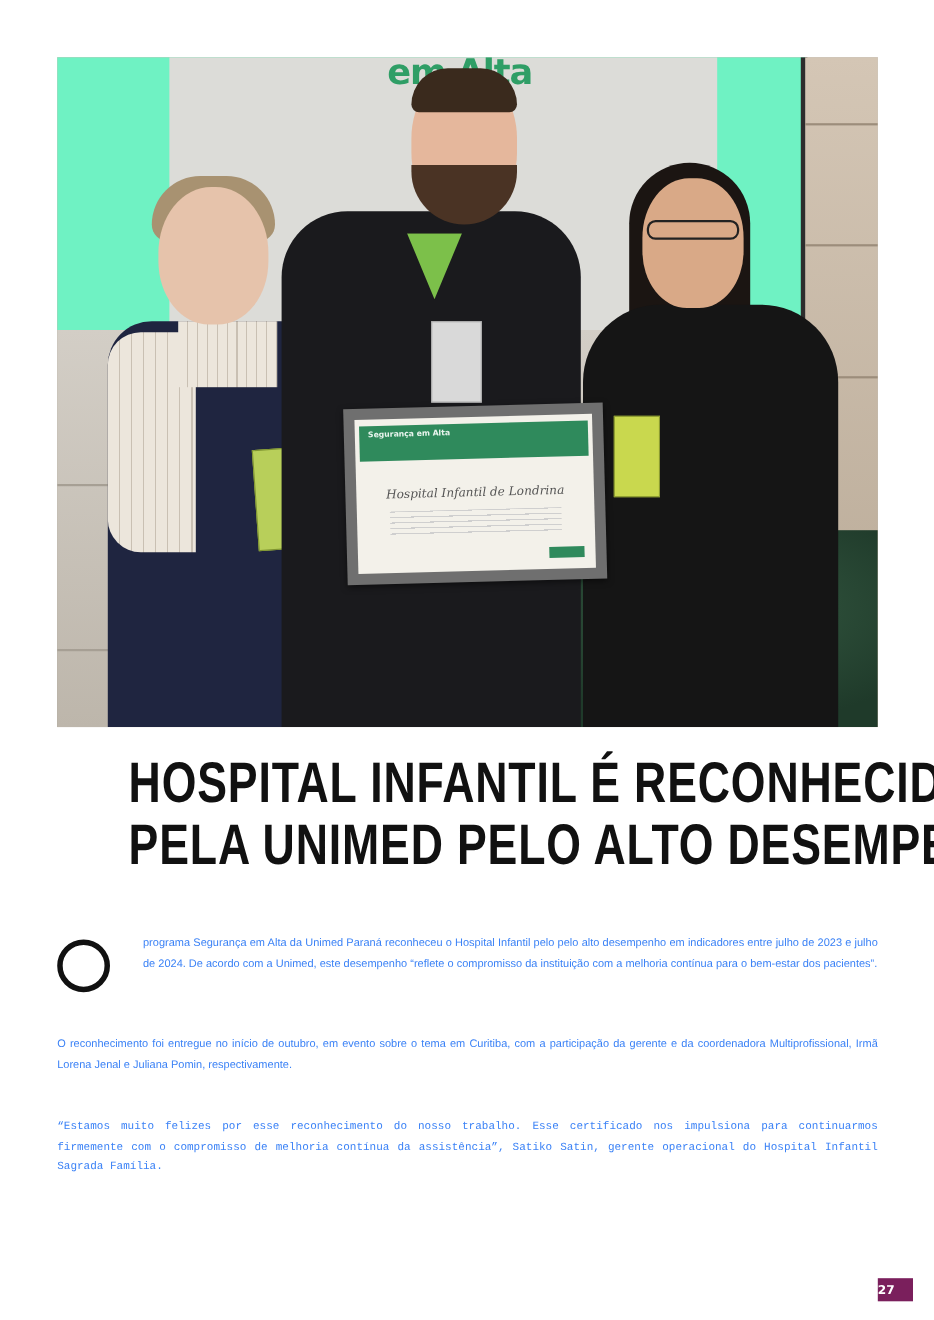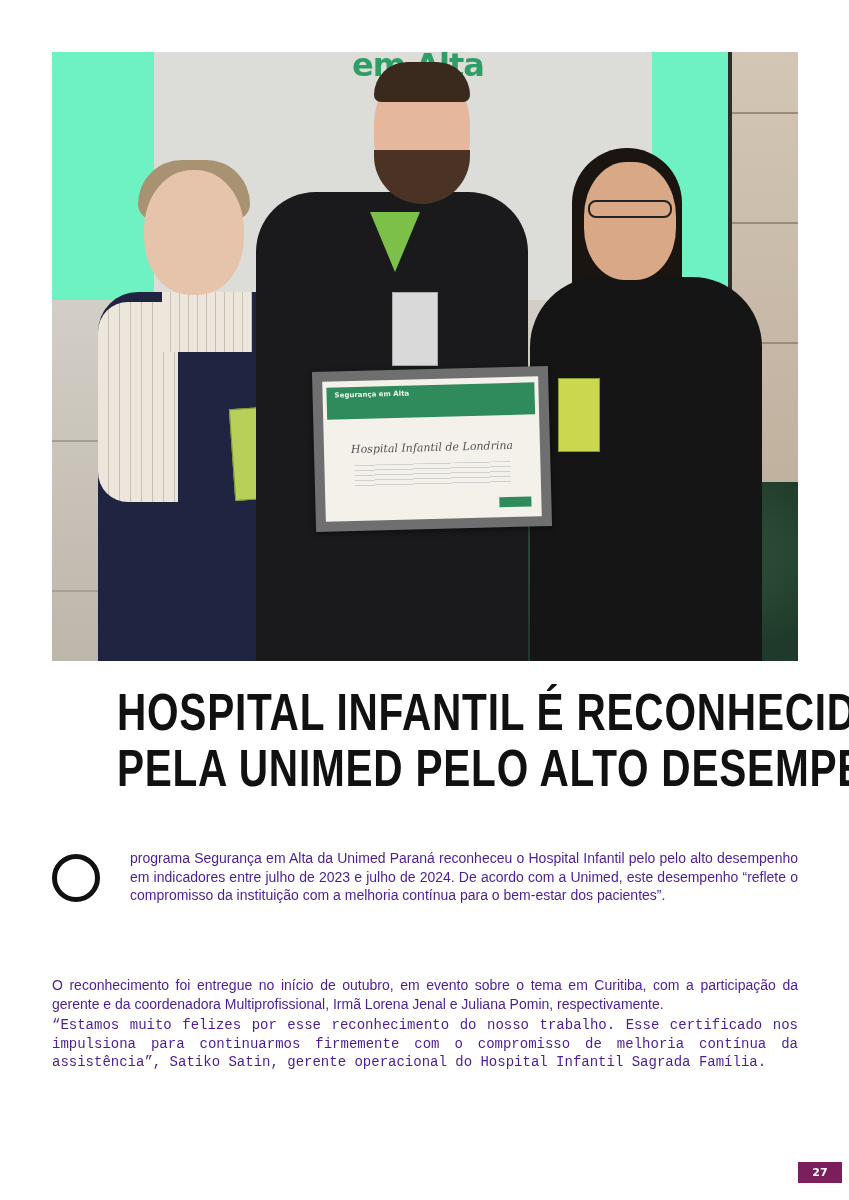--- a/index.html
+++ b/index.html
@@ -46,29 +46,29 @@
   .cert-band-text { position:absolute; left:8px; top:4px; color:#e9f5ee; font: bold 7px "DejaVu Sans", sans-serif; line-height:8px; }
   .cert-title { position:absolute; left:0; right:0; top:62px; text-align:center; color:#555; font: italic 11px "DejaVu Serif", serif; }
   .cert-lines { position:absolute; left:30px; right:30px; top:84px; height:22px; background: repeating-linear-gradient(180deg,#cfcfcf 0 1px, transparent 1px 5px); }
   .cert-logo { position:absolute; right:10px; bottom:10px; width:32px; height:10px; background:#2f8a5c; }
 
   
   .headline { position:absolute; left:30px; top:684px; width:790px; text-align:center; font-family: "Liberation Sans", sans-serif; font-weight: bold; font-size: 52px; line-height: 56px; color:#111; letter-spacing: 1px; transform: scaleX(0.78); transform-origin: center top; white-space: nowrap; }
   .headline span { display:block; }
 
   
-  .body-text { position:absolute; left:52px; width:746px; font-family: "Liberation Sans", sans-serif; font-size: 14px; line-height: 18.6px; color:#4c1d95; text-align: justify; }
+  .body-text { position:absolute; left:52px; width:746px; font-family: "Liberation Sans", sans-serif; font-size: 10px; line-height: 18.6px; color:#3b82f6; text-align: justify; }
   .p1 { top: 849px; }
   .dropcap { float:left; width:56px; height:52px; margin: 3px 22px 0 0; }
   .dropcap-o { display:block; width:48px; height:48px; border: 5px solid #111; border-radius:50%; box-sizing:border-box; margin-top:2px; }
-  .p2 { top: 976px; }
+  .p2 { top: 941px; }
   .p3 { top: 1016px; font-family: Liberation Mono, monospace; }
 
   
-  .page-num { position:absolute; left:798px; top:1162px; width:44px; height:21px; background:#7a1f5c; color:#fff; font: bold 11px "DejaVu Sans", sans-serif; text-align:center; line-height:21px; }
+  .page-num { position:absolute; left:798px; top:1162px; width:32px; height:21px; background:#7a1f5c; color:#fff; font: bold 11px "DejaVu Sans", sans-serif; line-height:21px; }
 </style>
 </head>
 <body>
 
 <div class="photo">
   <div class="wall-left"></div>
   <div class="panel">
     <div class="line" style="top:140px"></div>
     <div class="line" style="top:290px"></div>
   </div>

